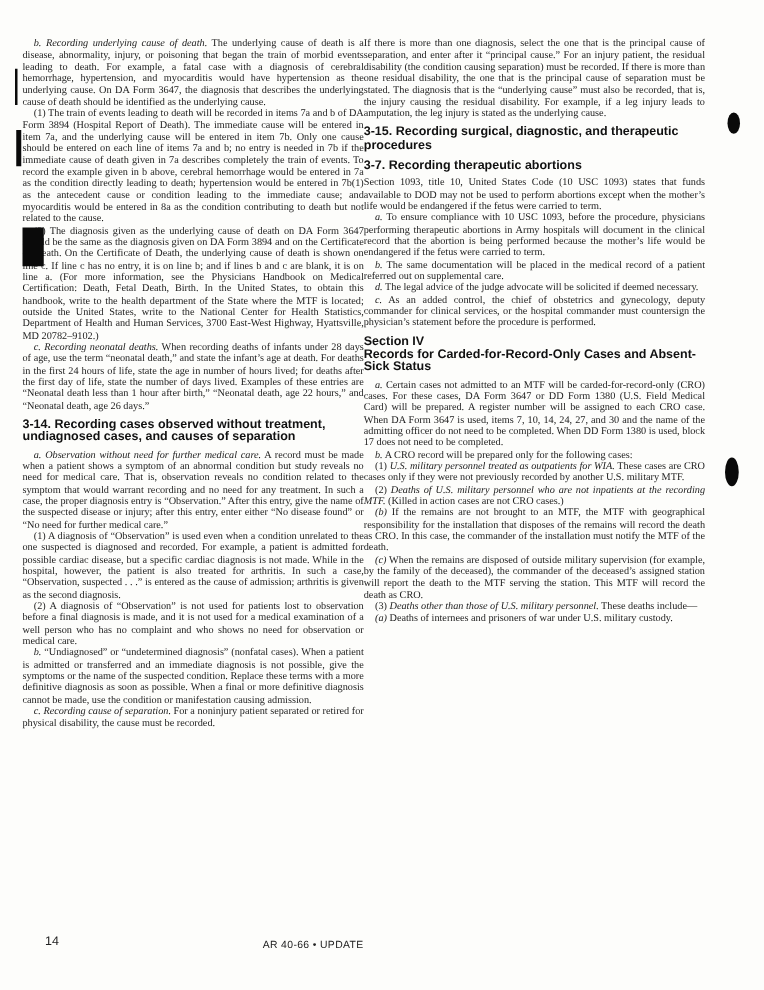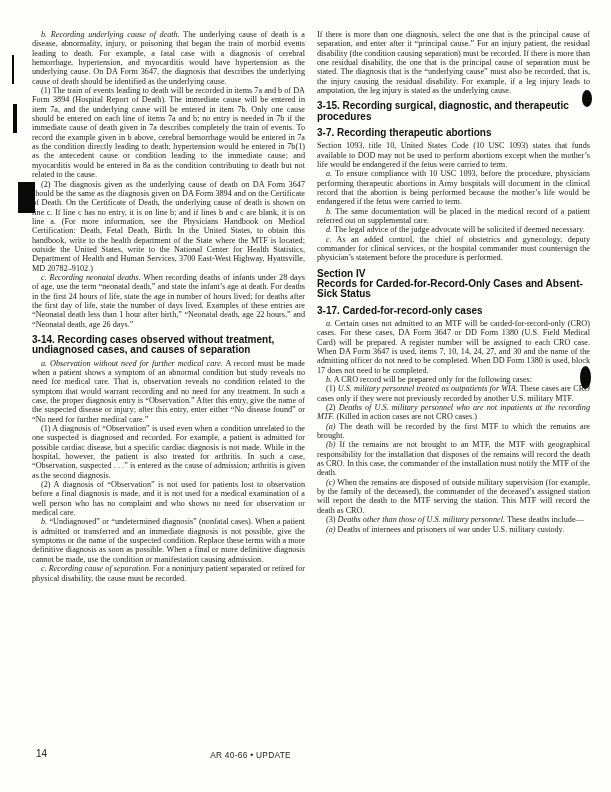--- a/index.html
+++ b/index.html
@@ -1,21 +1,21 @@
 <!DOCTYPE html>
 <html><head>
 <meta charset="utf-8">
 <style>
   html,body { margin:0; padding:0; background:#ffffff; }
   .page {
     position:relative; width:611px; height:792px;
     background:#fdfdfb; overflow:hidden;
     font-family:"Liberation Serif", serif; color:#1c1c1c;
   }
-  .columns { position:absolute; top:30px; left:32px; display:flex; gap:12px; }
+  .columns { position:absolute; top:30px; left:18px; display:flex; }
   .col { width:273px; }
   .para {
     margin:0; font-size:8.2px; line-height:9.35px;
     text-align:justify; text-indent:9px;
   }
   .para.noindent { text-indent:0; }
   .para i { font-style:italic; }
   .heading {
     font-family:"Liberation Sans", sans-serif; font-weight:bold;
     font-size:10px; line-height:10.3px; margin:6px 0 3px 0;
@@ -54,26 +54,24 @@
         <p class="para noindent"><span>If there is more than one diagnosis, select the one that is the principal cause of separation, and enter after it “principal cause.” For an injury patient, the residual disability (the condition causing separation) must be recorded. If there is more than one residual disability, the one that is the principal cause of separation must be stated. The diagnosis that is the “underlying cause” must also be recorded, that is, the injury causing the residual disability. For example, if a leg injury leads to amputation, the leg injury is stated as the underlying cause.</span></p>
         <div class="heading">3-15. Recording surgical, diagnostic, and therapeutic procedures</div>
         <div class="heading">3-7. Recording therapeutic abortions</div>
         <p class="para noindent"><span>Section 1093, title 10, United States Code (10 USC 1093) states that funds available to DOD may not be used to perform abortions except when the mother’s life would be endangered if the fetus were carried to term.</span></p>
         <p class="para"><i>a.</i><span> To ensure compliance with 10 USC 1093, before the procedure, physicians performing therapeutic abortions in Army hospitals will document in the clinical record that the abortion is being performed because the mother’s life would be endangered if the fetus were carried to term.</span></p>
         <p class="para"><i>b.</i><span> The same documentation will be placed in the medical record of a patient referred out on supplemental care.</span></p>
         <p class="para"><i>d.</i><span> The legal advice of the judge advocate will be solicited if deemed necessary.</span></p>
         <p class="para"><i>c.</i><span> As an added control, the chief of obstetrics and gynecology, deputy commander for clinical services, or the hospital commander must countersign the physician’s statement before the procedure is performed.</span></p>
         <div class="heading">Section IV
 Records for Carded-for-Record-Only Cases and Absent-Sick Status</div>
-        <div class="heading">3-17. Carded-for-record-only cases</div>
         <p class="para"><i>a.</i><span> Certain cases not admitted to an MTF will be carded-for-record-only (CRO) cases. For these cases, DA Form 3647 or DD Form 1380 (U.S. Field Medical Card) will be prepared. A register number will be assigned to each CRO case. When DA Form 3647 is used, items 7, 10, 14, 24, 27, and 30 and the name of the admitting officer do not need to be completed. When DD Form 1380 is used, block 17 does not need to be completed.</span></p>
         <p class="para"><i>b.</i><span> A CRO record will be prepared only for the following cases:</span></p>
         <p class="para"><span>(1) </span><i>U.S. military personnel treated as outpatients for WIA.</i><span> These cases are CRO cases only if they were not previously recorded by another U.S. military MTF.</span></p>
         <p class="para"><span>(2) </span><i>Deaths of U.S. military personnel who are not inpatients at the recording MTF.</i><span> (Killed in action cases are not CRO cases.)</span></p>
-        <p class="para"><i>(a)</i><span> The death will be recorded by the first MTF to which the remains are brought.</span></p>
         <p class="para"><i>(b)</i><span> If the remains are not brought to an MTF, the MTF with geographical responsibility for the installation that disposes of the remains will record the death as CRO. In this case, the commander of the installation must notify the MTF of the death.</span></p>
         <p class="para"><i>(c)</i><span> When the remains are disposed of outside military supervision (for example, by the family of the deceased), the commander of the deceased’s assigned station will report the death to the MTF serving the station. This MTF will record the death as CRO.</span></p>
         <p class="para"><span>(3) </span><i>Deaths other than those of U.S. military personnel.</i><span> These deaths include—</span></p>
         <p class="para"><i>(a)</i><span> Deaths of internees and prisoners of war under U.S. military custody.</span></p>
       </div>
   </div>
 
   <div id="marks">
       <div class="mark" style="left: 12px; top: 55px; width: 2px; height: 29px;"></div>
       <div class="mark" style="left: 13px; top: 104px; width: 4px; height: 29px;"></div>

